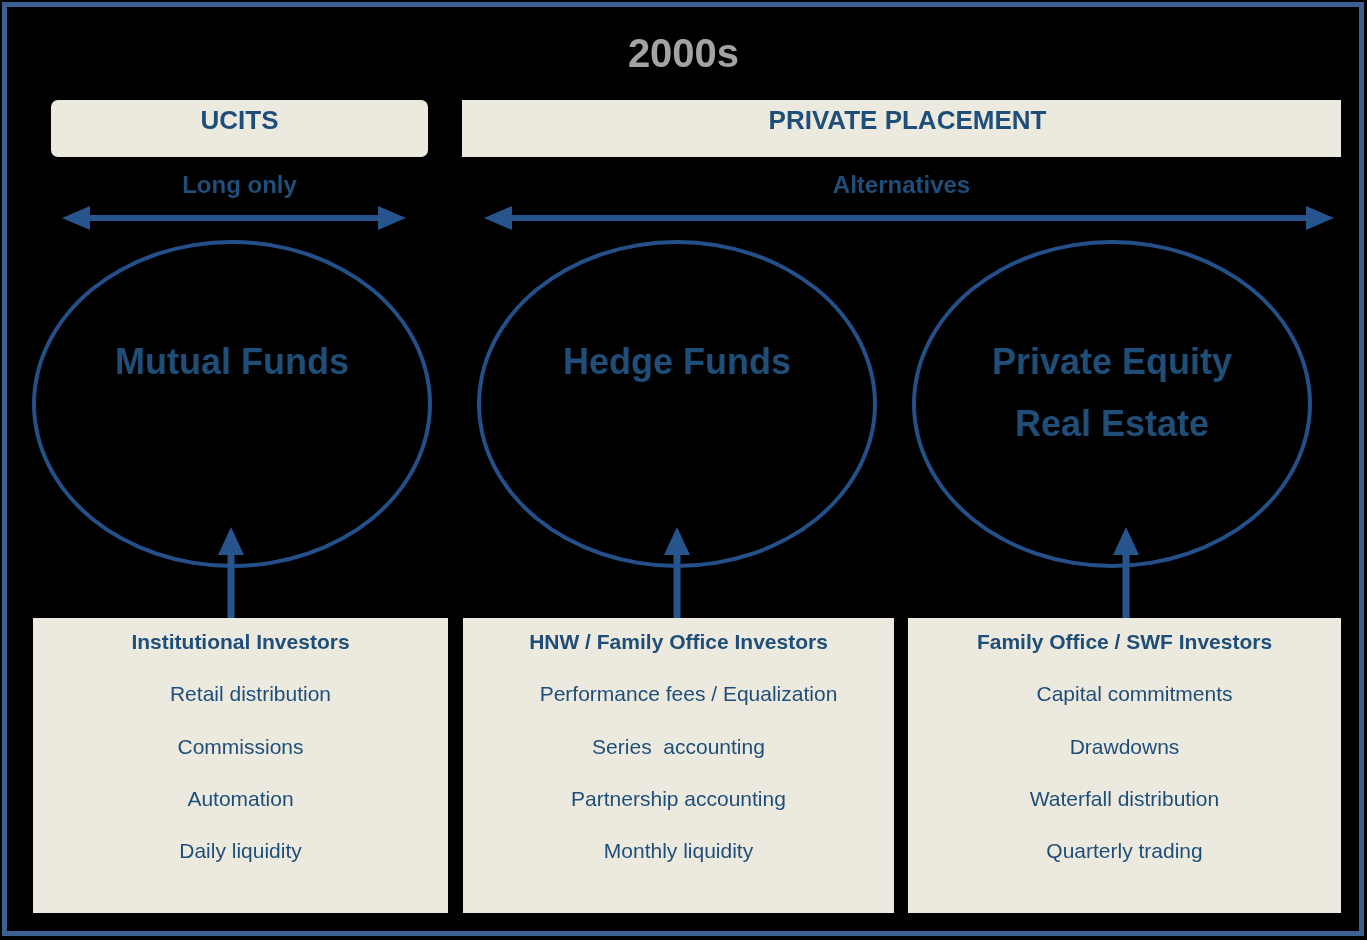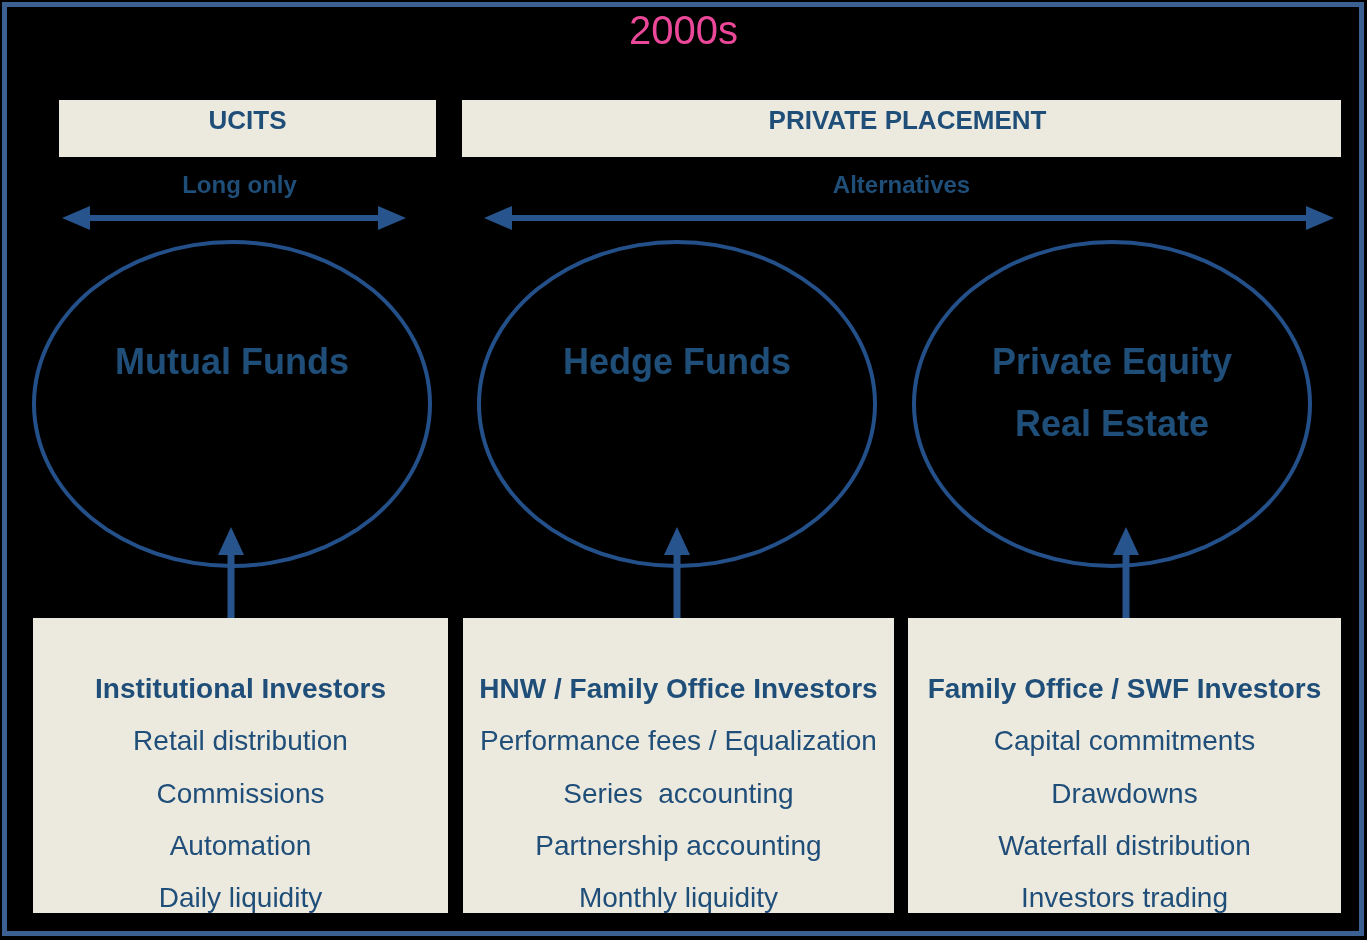--- a/index.html
+++ b/index.html
@@ -12,41 +12,41 @@
     font-family: "Liberation Sans", "DejaVu Sans", sans-serif;
   }
   .frame {
     position: absolute;
     left: 2px; top: 2px; right: 3px; bottom: 4px;
     border: 5px solid #3A6191;
     pointer-events: none;
   }
   .title {
     position: absolute;
-    left: 0; top: 8px; width: 100%;
+    left: 0; top: 31px; width: 100%;
     text-align: center;
     font-size: 40px;
-    font-weight: normal;
-    color: #ec4899;
+    font-weight: bold;
+    color: #a3a3a3;
   }
   .bar {
     position: absolute;
     top: 100px;
     height: 57px;
     background: #ECE9DF;
     color: #1F4E79;
     font-size: 26px;
     font-weight: bold;
     display: flex;
     justify-content: center;
     align-items: flex-start;
     padding-top: 5px;
     box-sizing: border-box;
   }
-  .bar-ucits { left: 59px; width: 377px; }
+  .bar-ucits { left: 51px; width: 377px; border-radius: 7px; }
   .bar-pp    { left: 462px; width: 879px; padding-left: 12px; }
   .sublabel {
     position: absolute;
     top: 171px;
     text-align: center;
     font-size: 24px;
     font-weight: bold;
     color: #1F4E79;
   }
   .sub-ucits { left: 51px; width: 377px; }
@@ -87,27 +87,26 @@
     background: #ECE9DF;
   }
   .panel1 { left: 33px;  width: 415px; }
   .panel2 { left: 463px; width: 431px; }
   .panel3 { left: 908px; width: 433px; }
   .ptitle, .pitem {
     position: absolute;
     left: 0; width: 100%;
     text-align: center;
     color: #1F4E79;
-    font-size: 28px;
+    font-size: 21px;
     line-height: 26px;
     white-space: pre-wrap;
-    margin-top: 47px;
   }
   .ptitle { top: 11px; font-weight: bold; }
-  .pitem.i1 { top: 63px; }
+  .pitem.i1 { top: 63px; padding-left: 10px; }
   .pitem.i2 { top: 116px; }
   .pitem.i3 { top: 168px; }
   .pitem.i4 { top: 220px; }
   .shape-fill { fill: #27548D; }
   .shape-line { stroke: #27548D; stroke-width: 6; }
 </style>
 </head>
 <body>
 
 <div class="canvas">
@@ -170,15 +169,15 @@
     <div class="pitem i2">Series  accounting</div>
     <div class="pitem i4">Monthly liquidity</div>
     <div class="pitem i3">Partnership accounting</div>
   </div>
 
   <div class="panel panel3">
     <div class="ptitle">Family Office / SWF Investors</div>
     <div class="pitem i2">Drawdowns</div>
     <div class="pitem i1">Capital commitments</div>
     <div class="pitem i3">Waterfall distribution</div>
-    <div class="pitem i4">Investors trading</div>
+    <div class="pitem i4">Quarterly trading</div>
   </div>
 </div>
 
 </body></html>

